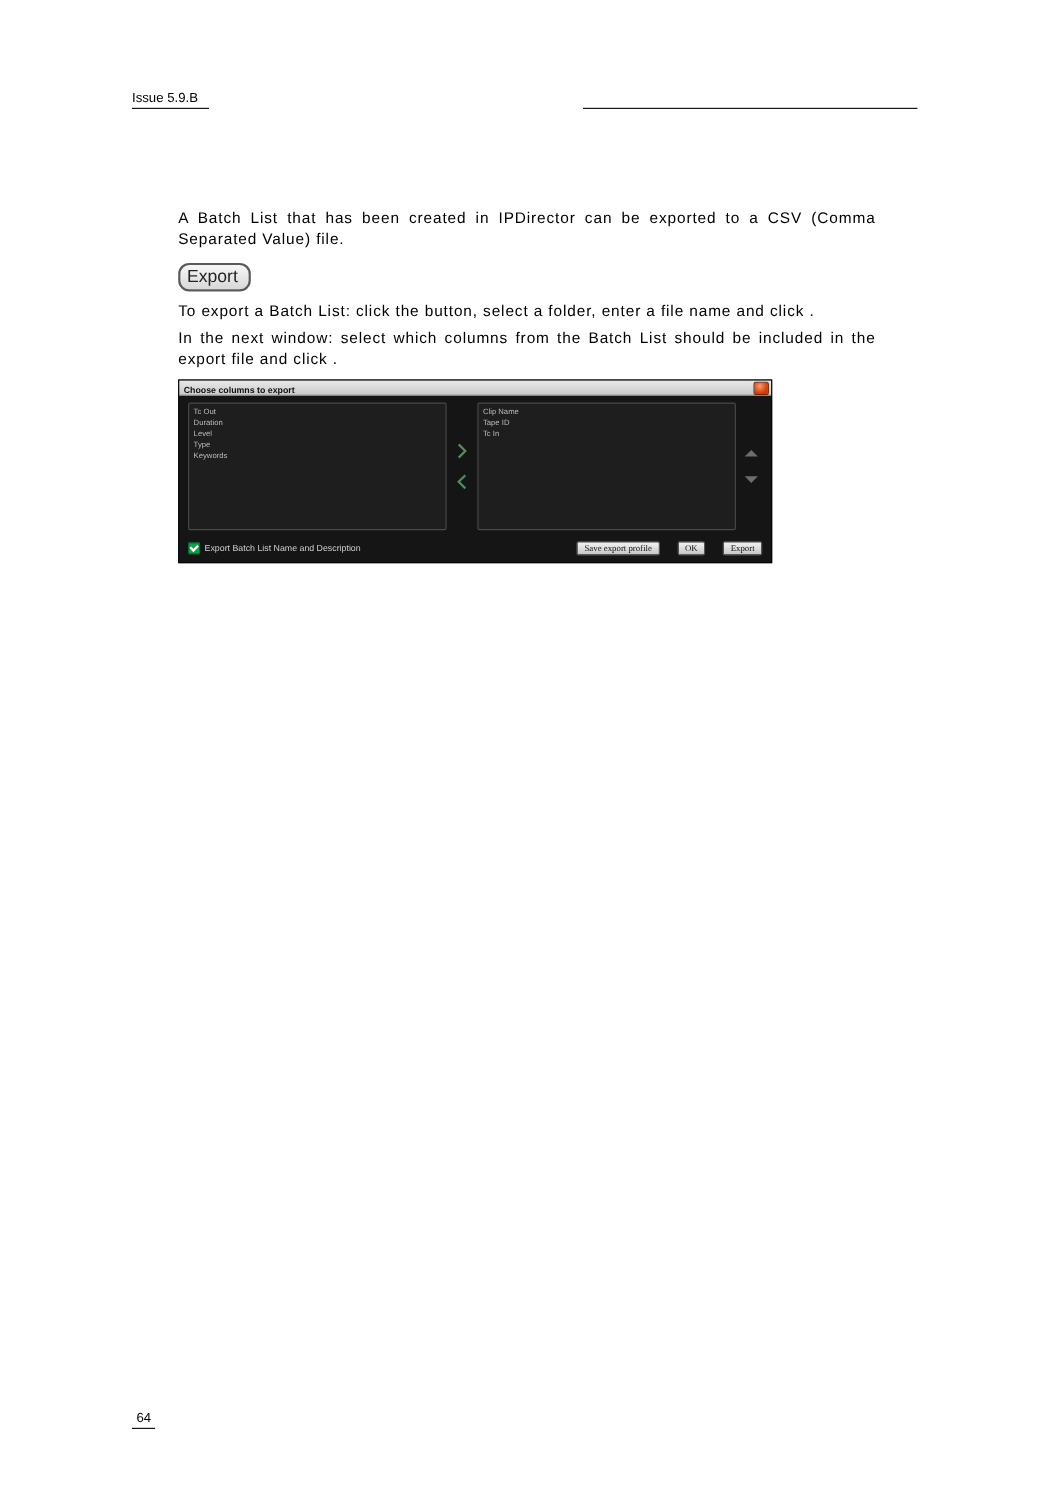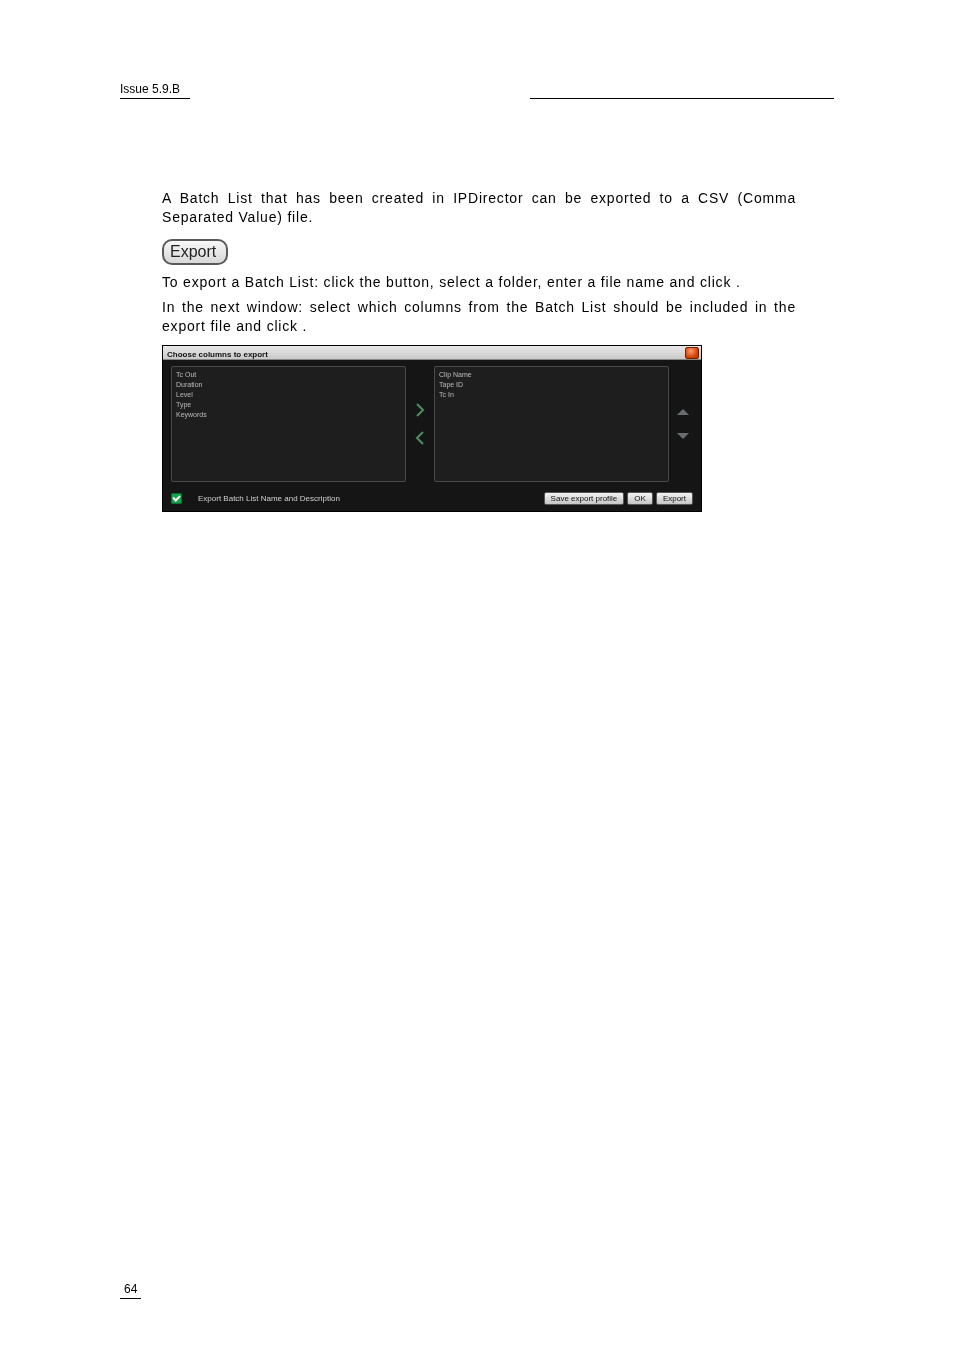--- a/index.html
+++ b/index.html
@@ -147,21 +147,21 @@
   .mid-arrows svg, .side-arrows svg { display:block; }
   .dlg-foot {
     display: flex;
     justify-content: space-between;
     align-items: center;
     margin-top: 10px;
   }
   .chk-row {
     display: flex;
     align-items: center;
-    gap: 16px;
+    gap: 4px;
     color: #cfcfcf;
     font-size: 8px;
   }
   .chk {
     width: 9px;
     height: 9px;
     background: #11a24a;
     border: 1px solid #0a6a30;
     border-radius: 1px;
     position: relative;
@@ -170,21 +170,22 @@
     content: "";
     position: absolute;
     left: 1px; top: 1px;
     width: 5px; height: 3px;
     border-left: 2px solid #fff;
     border-bottom: 2px solid #fff;
     transform: rotate(-45deg);
   }
   .btn-row {
     display: flex;
-    gap: 3px;
+    gap: 16px;
+    font-family: Liberation Serif, serif;
   }
   .dlg-btn {
     font-size: 8px;
     color: #111;
     background: linear-gradient(#f3f3f3, #c6c6c6);
     border: 1px solid #555;
     border-radius: 2px;
     padding: 1px 6px;
   }
 

